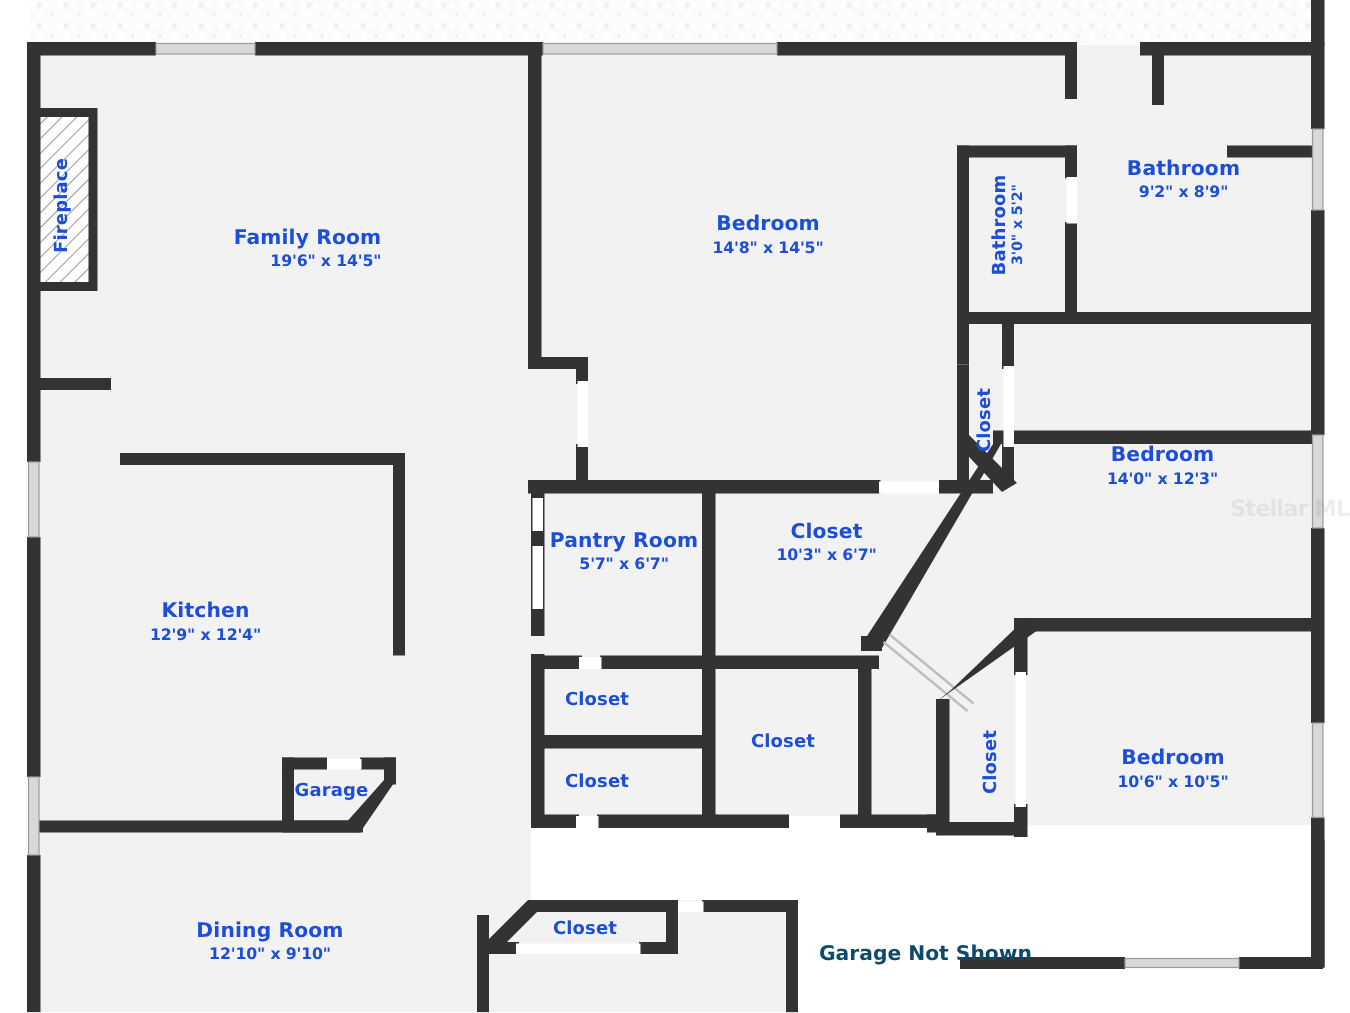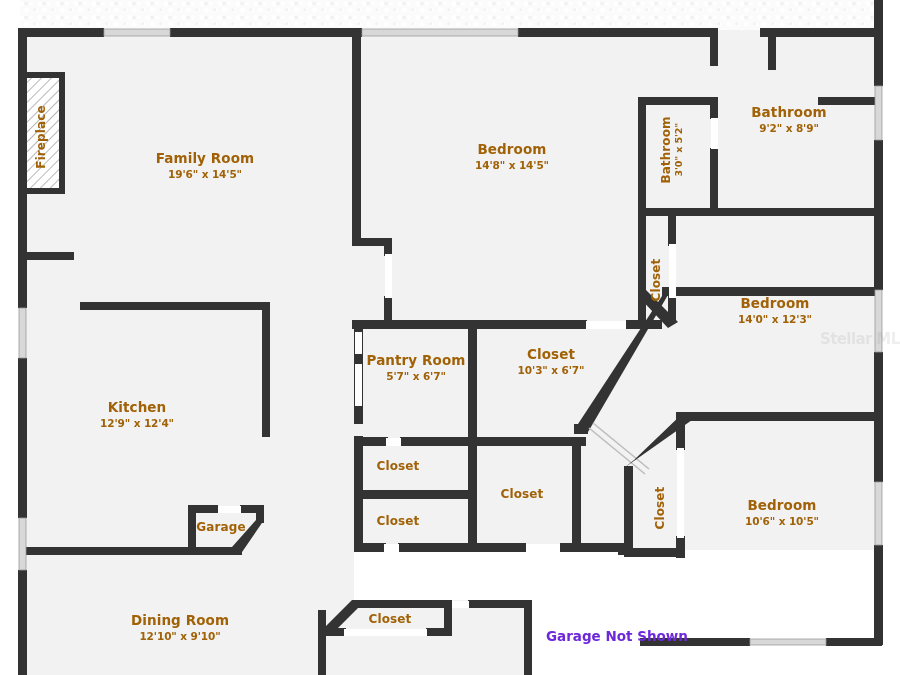--- a/index.html
+++ b/index.html
@@ -23,21 +23,21 @@
     position: absolute;
     left: 0;
     top: 0;
     width: 900px;
     height: 675px;
     display: block;
   }
   .room-label {
     position: absolute;
     text-align: center;
-    color: #a16207;
+    color: #1d4ed8;
     line-height: 1.18;
     pointer-events: none;
     white-space: nowrap;
   }
   .room-label .rl-name {
     display: block;
     font-size: 13.5px;
     font-weight: bold;
     letter-spacing: 0.1px;
   }
@@ -53,21 +53,21 @@
     writing-mode: vertical-rl;
     transform: rotate(180deg);
     transform-origin: center center;
   }
   .room-label.vertical .rl-name { font-size: 12px; }
   .room-label.vertical .rl-dim  { font-size: 9.5px; margin-top: 0; }
   .note-label {
     position: absolute;
     font-size: 13.5px;
     font-weight: bold;
-    color: #6d28d9;
+    color: #0c4a6e;
     white-space: nowrap;
     pointer-events: none;
   }
   .watermark {
     position: absolute;
     font-size: 15px;
     font-weight: bold;
     color: rgba(120,120,120,0.13);
     letter-spacing: -0.6px;
     white-space: nowrap;
@@ -260,21 +260,21 @@
       <rect x="586" y="321" width="40" height="8"></rect>
       <rect x="452" y="601" width="17" height="7"></rect>
       <rect x="344" y="629" width="83" height="7"></rect>
       <rect x="218" y="506" width="23" height="7"></rect>
     </g>
 
     <g fill="none" stroke="#333333" stroke-width="0"></g>
   </svg>
 
   <div id="labels-layer">
-      <div class="room-label" style="left: 205px; top: 166px; transform: translate(-50%, -50%);">
+      <div class="room-label" style="left: 205px; top: 166px; transform: translate(-50%, -50%); text-align: right;">
         <span class="rl-name">Family Room</span>
         <span class="rl-dim">19'6" x 14'5"</span>
       </div>
       <div class="room-label" style="left: 137px; top: 415px; transform: translate(-50%, -50%);">
         <span class="rl-name">Kitchen</span>
         <span class="rl-dim">12'9" x 12'4"</span>
       </div>
       <div class="room-label" style="left: 180px; top: 628px; transform: translate(-50%, -50%);">
         <span class="rl-name">Dining Room</span>
         <span class="rl-dim">12'10" x 9'10"</span>

